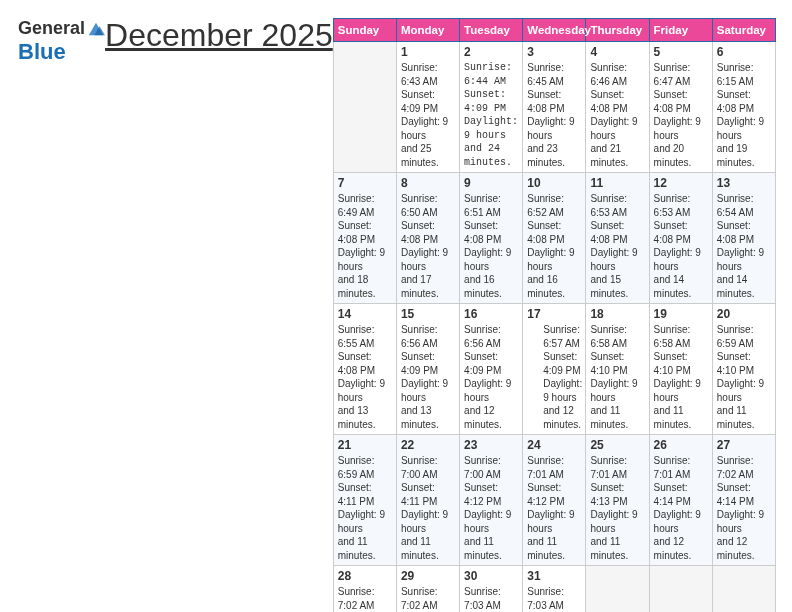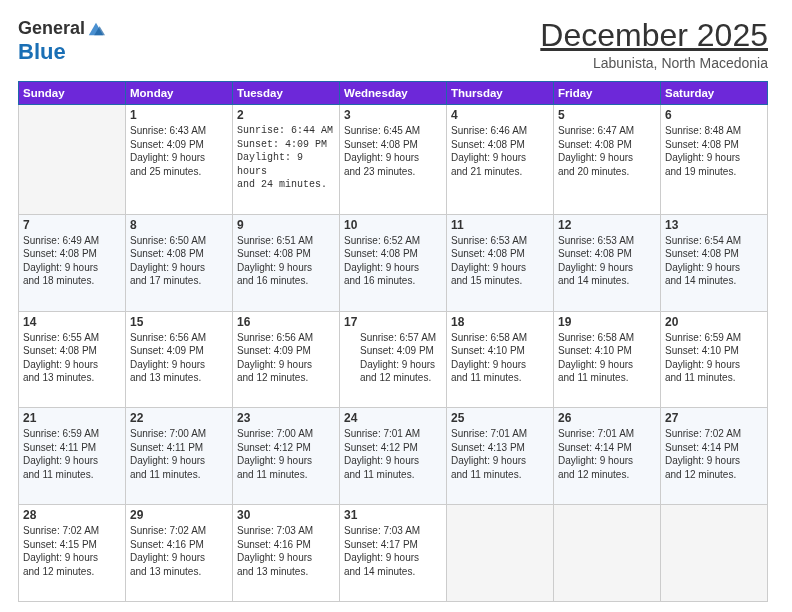--- a/index.html
+++ b/index.html
@@ -6,23 +6,22 @@
     body {
       width: 792px;
       height: 612px;
       background: #fff;
       font-family: Arial, sans-serif;
       overflow: hidden;
     }
     .page {
       width: 792px;
       height: 612px;
-      padding: 18px 24px 10px 18px;
+      padding: 18px 16px 10px 18px;
       display: flex;
-      flex-direction: column;
     }
     .header {
       display: flex;
       justify-content: space-between;
       align-items: flex-start;
       margin-bottom: 10px;
     }
     .logo {
       display: flex;
       flex-direction: column;
@@ -91,42 +90,41 @@
     .day-info {
       font-size: 10px;
       color: #333;
       line-height: 1.35;
     }
     .empty-cell {
       background: #f9f9f9;
     }
     tr:nth-child(even) td { background: #f5f8fc; }
     tr:nth-child(odd) td { background: #fff; }
-    .calendar thead tr th { background: #6d28d9; }
+    .calendar thead tr th { background: #ec4899; }
   </style>
 </head>
 <body>
 
 <div class="page">
   <div class="header">
     <div class="logo">
       <div class="logo-text">
         <span class="logo-general">General</span>
         <svg class="logo-icon" viewBox="0 0 20 18" xmlns="http://www.w3.org/2000/svg">
           <polygon points="2,16 10,2 18,16" fill="#2a7dc9" opacity="0.85"></polygon>
           <polygon points="8,16 14,6 20,16" fill="#1a5fa0" opacity="0.7"></polygon>
         </svg>
       </div>
       <div style="font-size:22px; font-weight:bold;">
         <span class="logo-blue">Blue</span>
       </div>
     </div>
     <div class="title-block">
       <div class="main-title">December 2025</div>
-      <div class="subtitle">Labunista, North Macedonia</div>
     </div>
   </div>
 
   <table class="calendar">
     <thead>
       <tr>
         <th>Sunday</th>
         <th>Monday</th>
         <th>Tuesday</th>
         <th>Wednesday</th>
@@ -168,21 +166,21 @@
           </td>
           <td>
             <span class="day-number">5</span>
             <div class="day-info" style="white-space: pre-line;">Sunrise: 6:47 AM
 Sunset: 4:08 PM
 Daylight: 9 hours
 and 20 minutes.</div>
           </td>
           <td>
             <span class="day-number">6</span>
-            <div class="day-info" style="white-space: pre-line;">Sunrise: 8:48 AM
+            <div class="day-info" style="white-space: pre-line;">Sunrise: 6:15 AM
 Sunset: 4:08 PM
 Daylight: 9 hours
 and 19 minutes.</div>
           </td>
         </tr>
         <tr>
           <td>
             <span class="day-number">7</span>
             <div class="day-info" style="white-space: pre-line;">Sunrise: 6:49 AM
 Sunset: 4:08 PM

